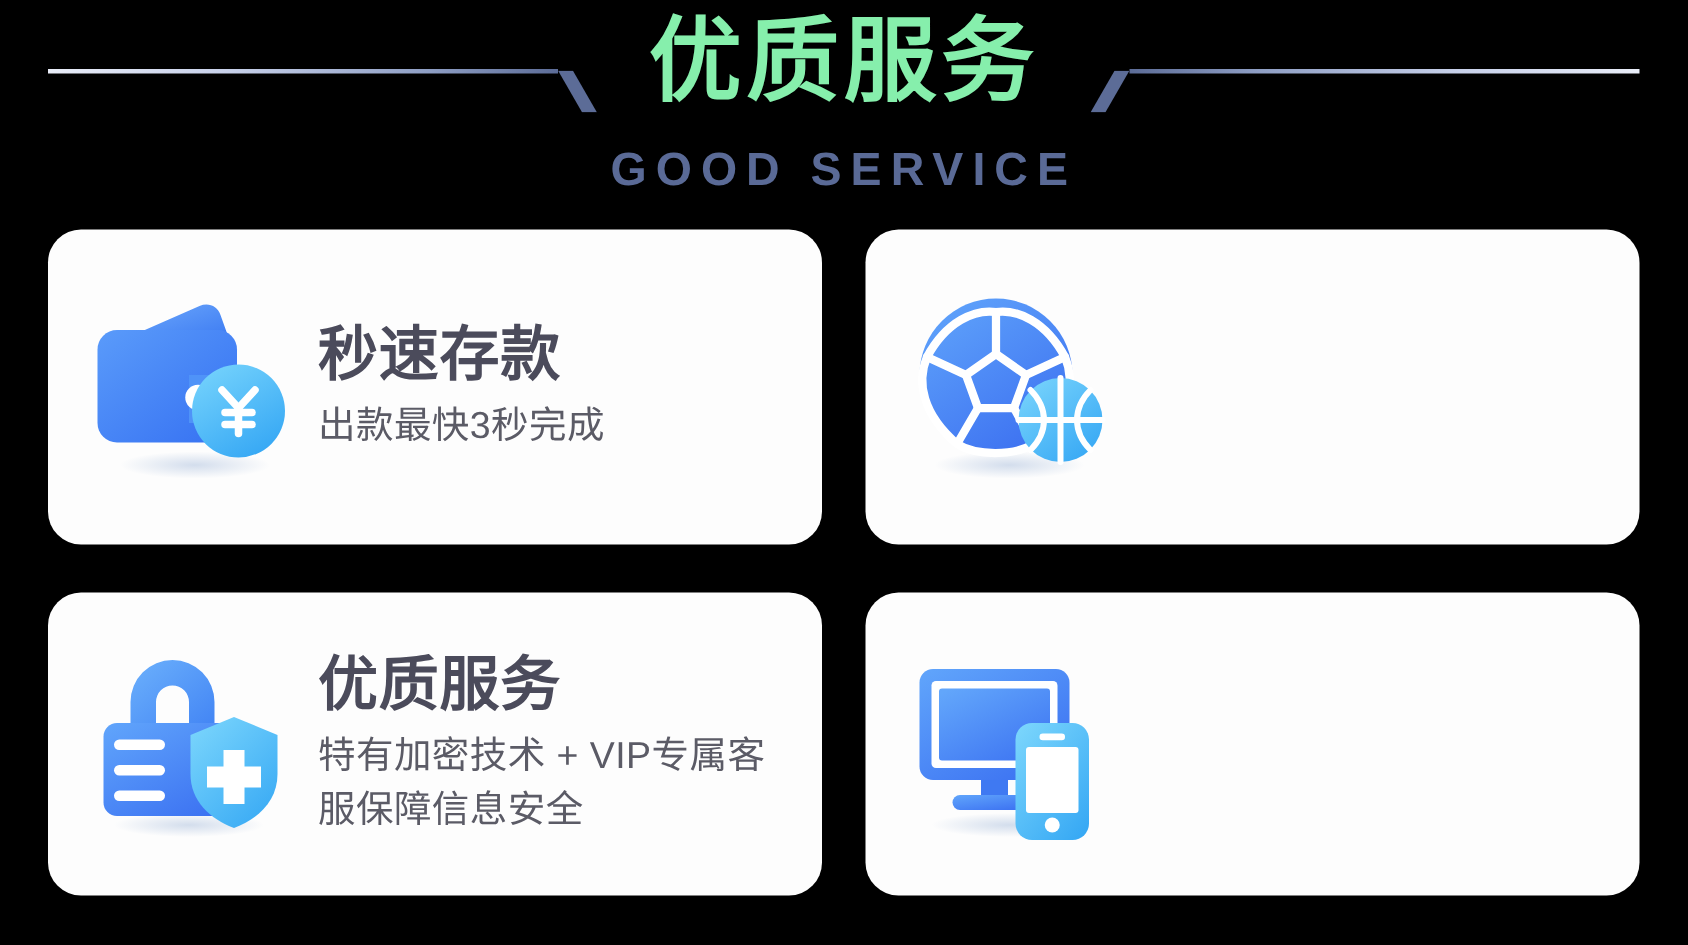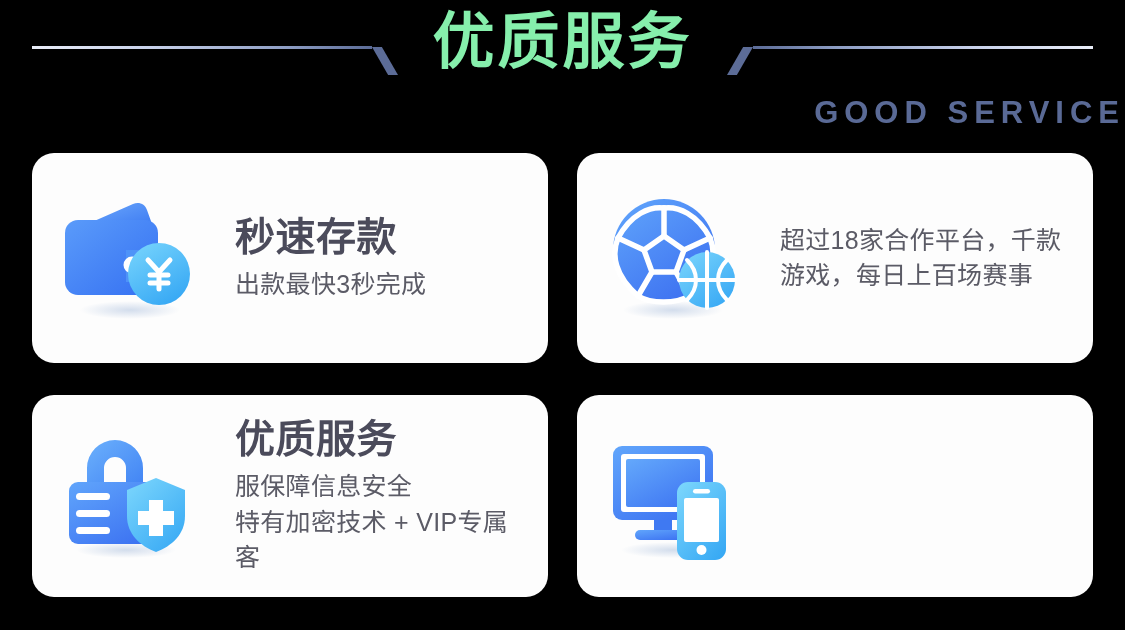--- a/index.html
+++ b/index.html
@@ -85,21 +85,21 @@
     color: #86efac;
     line-height: 1.15;
     font-family: "Liberation Sans", "DejaVu Sans", sans-serif;
   }
 
   .header-sub {
     position: absolute;
     left: 0;
     top: 96px;
     width: 1125px;
-    text-align: right;
+    text-align: center;
     font-size: 31px;
     font-weight: 700;
     letter-spacing: 6px;
     color: #5a6a96;
     line-height: 1.1;
   }
 
   
   .grid {
     position: absolute;
@@ -129,21 +129,20 @@
     width: 138px;
     height: 132px;
     position: relative;
     margin-right: 14px;
   }
   .card-icon svg { display: block; width: 100%; height: 100%; }
 
   .card-text {
     flex: 1 1 auto;
     min-width: 0;
-    margin-left: 23px;
   }
 
   .card-title {
     font-size: 40px;
     font-weight: 700;
     color: #4b4b5b;
     line-height: 1.18;
     letter-spacing: 0.5px;
     margin: 0 0 6px 0;
     white-space: nowrap;
@@ -261,24 +260,20 @@
           <circle cx="102" cy="88" r="28" fill="url(#s-bk)"></circle>
           <g fill="none" stroke="#ffffff" stroke-width="4" stroke-linecap="round">
             <path d="M102 60 L102 116"></path>
             <path d="M74 88 L130 88"></path>
             <path d="M82 68 C94 80 94 96 82 108"></path>
             <path d="M122 68 C110 80 110 96 122 108"></path>
           </g>
         </svg>
       </div>
       <div class="card-text">
-        <div class="card-desc">
-          <div>超过18家合作平台，千款</div>
-          <div>游戏，每日上百场赛事</div>
-        </div>
       </div>
     </div>
 
     <div class="card">
       <div class="card-icon">
         <svg viewBox="0 0 138 132" xmlns="http://www.w3.org/2000/svg" aria-hidden="true">
           <defs>
             <linearGradient id="l-body" x1="0.1" y1="0" x2="0.9" y2="1">
               <stop offset="0" stop-color="#5fa3fb"></stop>
               <stop offset="1" stop-color="#3a6ff1"></stop>
@@ -304,22 +299,22 @@
             <rect x="16" y="80" width="34" height="7" rx="3.5"></rect>
             <rect x="16" y="97" width="34" height="7" rx="3.5"></rect>
           </g>
           <path d="M96 48 L125 60 V86 C125 104 112 116 96 122 C80 116 67 104 67 86 V60 Z" fill="url(#l-shield)"></path>
           <path d="M89 70 h14 v11 h11 v14 h-11 v11 h-14 v-11 h-11 v-14 h11 z" fill="#ffffff"></path>
         </svg>
       </div>
       <div class="card-text">
         <div class="card-title">优质服务</div>
         <div class="card-desc">
+          <div>特有加密技术 + VIP专属客</div>
           <div>服保障信息安全</div>
-          <div>特有加密技术 + VIP专属客</div>
         </div>
       </div>
     </div>
 
     <div class="card">
       <div class="card-icon">
         <svg viewBox="0 0 138 132" xmlns="http://www.w3.org/2000/svg" aria-hidden="true">
           <defs>
             <linearGradient id="m-body" x1="0.1" y1="0" x2="0.9" y2="1">
               <stop offset="0" stop-color="#5fa3fb"></stop>

